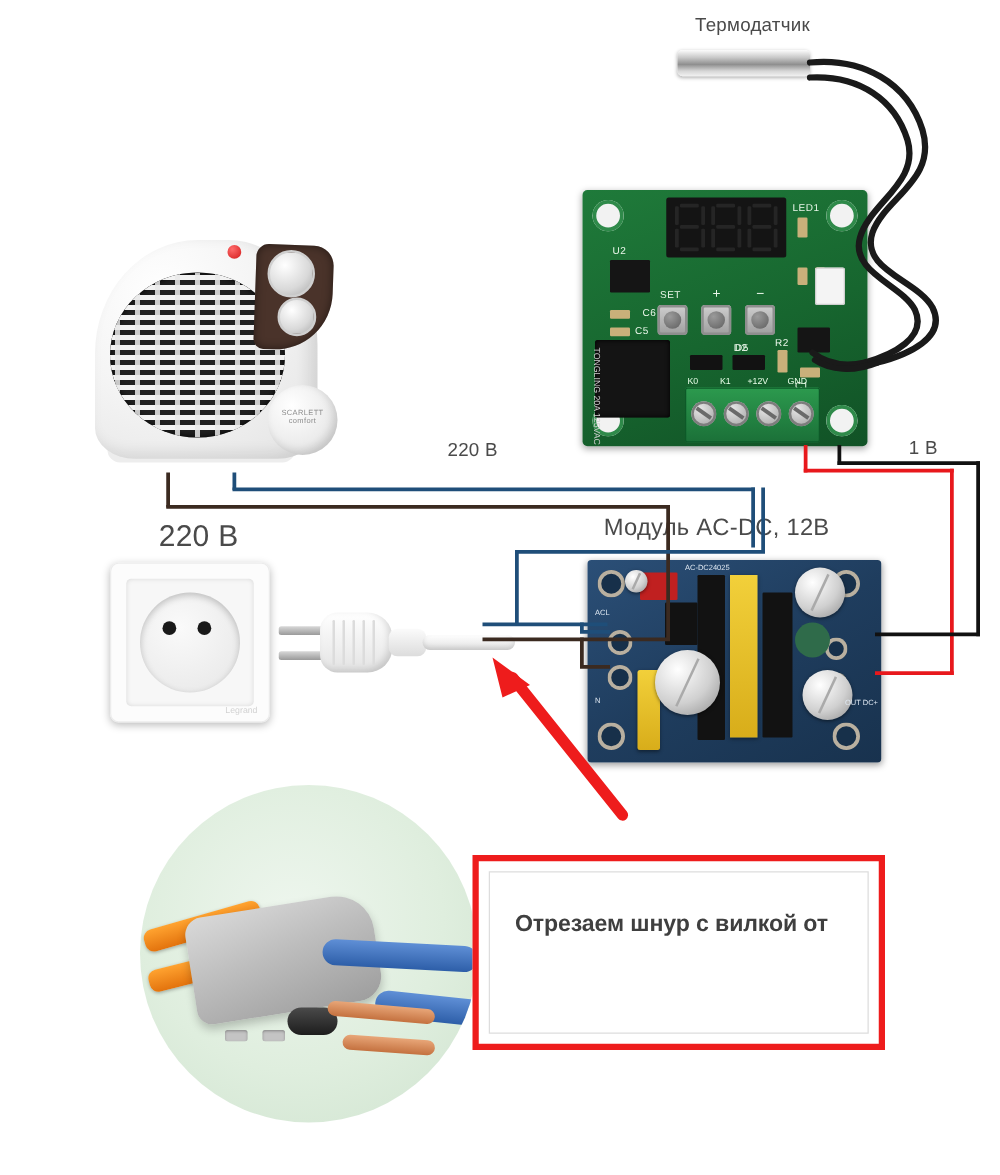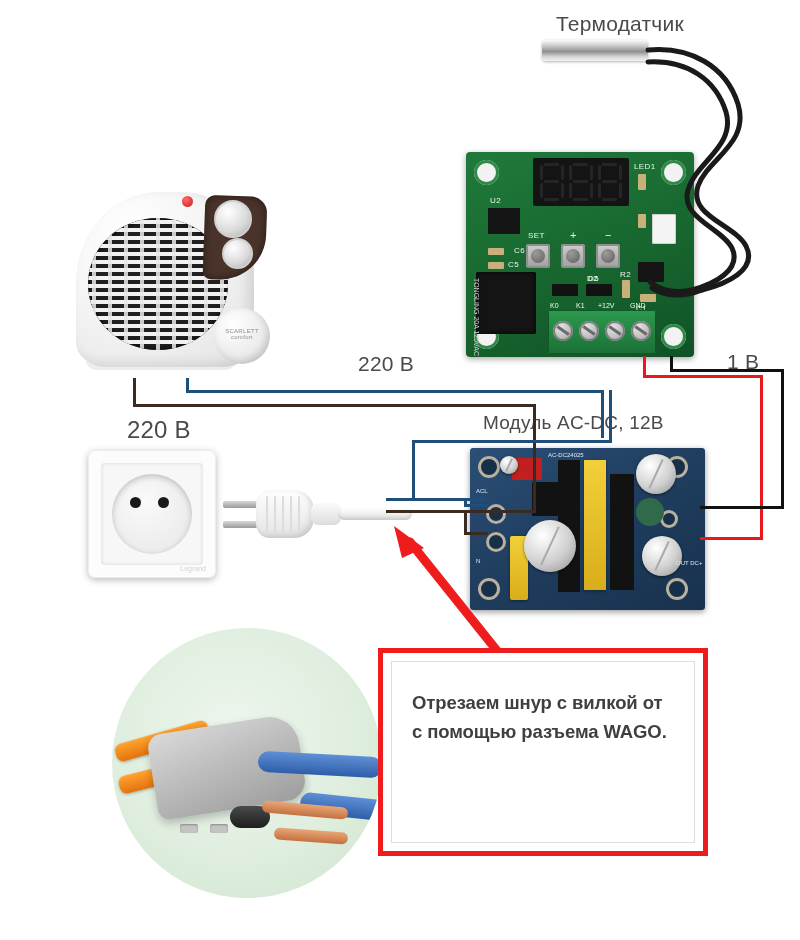--- a/index.html
+++ b/index.html
@@ -1,20 +1,20 @@
 <!DOCTYPE html>
 <html><head>
 <meta charset="utf-8">
 <style>
   html,body{margin:0;padding:0;background:#fff;}
   body{width:800px;height:940px;position:relative;overflow:hidden;
        font-family:"Liberation Sans",sans-serif;color:#3a3a3a;}
   #stage{position:absolute;left:0;top:0;width:800px;height:940px;}
 
-  .lbl{position:absolute;font-size:21px;color:#4a4a4a;white-space:nowrap;letter-spacing:.2px;}
+  .lbl{position:absolute;font-size:15px;color:#4a4a4a;white-space:nowrap;letter-spacing:.2px;}
 
   
   .w{position:absolute;background:#1b3a5c;}
   .w.blue{background:#1f4e79;}
   .w.dark{background:#3b2a20;}
   .w.red{background:#e8181c;}
   .w.black{background:#111;}
   .h{height:3px;}
   .v{width:3px;}
 
@@ -128,21 +128,21 @@
       linear-gradient(165deg,#d9d9d9 0%,#bdbdbd 45%,#9d9d9d 100%);
       border-radius:14px 30px 20px 12px;transform:rotate(-9deg);box-shadow:0 4px 8px rgba(0,0,0,.22);}
   .lever{position:absolute;height:18px;background:linear-gradient(#ffa330,#e3730d);border-radius:7px;
       box-shadow:0 1px 3px rgba(0,0,0,.3);}
   .bwire{position:absolute;height:21px;border-radius:11px;background:linear-gradient(#5f8fd6,#2d5ea8);}
   .cuwire{position:absolute;height:12px;border-radius:6px;background:linear-gradient(#e8a678,#c4713f);}
   .blkwire{position:absolute;width:40px;height:22px;border-radius:11px;background:linear-gradient(#4a4a4a,#1d1d1d);}
   .slot{position:absolute;width:18px;height:9px;border-radius:2px;background:#c4c4c4;box-shadow:inset 0 1px 2px rgba(0,0,0,.3);}
 
   
-  #callout{position:absolute;left:378px;top:648px;width:330px;height:208px;border:5px solid #ee1c1c;background:#fff;box-sizing:border-box;}
+  #callout{position:absolute;left:378px;top:684px;width:330px;height:156px;border:5px solid #ee1c1c;background:#fff;box-sizing:border-box;}
   #calloutInner{position:absolute;left:8px;top:8px;right:8px;bottom:8px;border:1px solid #ddd;box-sizing:border-box;padding:26px 18px 0 20px;}
   #calloutInner p{margin:0;font-size:18.5px;line-height:29px;font-weight:bold;color:#3f3f3f;letter-spacing:-.1px;}
   #arrow{position:absolute;left:376px;top:524px;width:130px;height:134px;}
 </style>
 </head>
 <body>
 
 <div id="stage">
 
   <div class="lbl" style="left:556px;top:12px;">Термодатчик</div>
@@ -375,17 +375,16 @@
   </div>
 
   <svg id="arrow" viewBox="0 0 130 134">
     <path d="M122,128 L34,18" stroke="#ee1c1c" stroke-width="9" stroke-linecap="round" fill="none"></path>
     <path d="M18,2 L48,24 L26,34 Z" fill="#ee1c1c"></path>
   </svg>
 
   <div id="callout">
     <div id="calloutInner">
       <p>Отрезаем шнур с вилкой от</p>
-      <p>с помощью разъема WAGO.</p>
     </div>
   </div>
 
 </div>
 
 </body></html>

